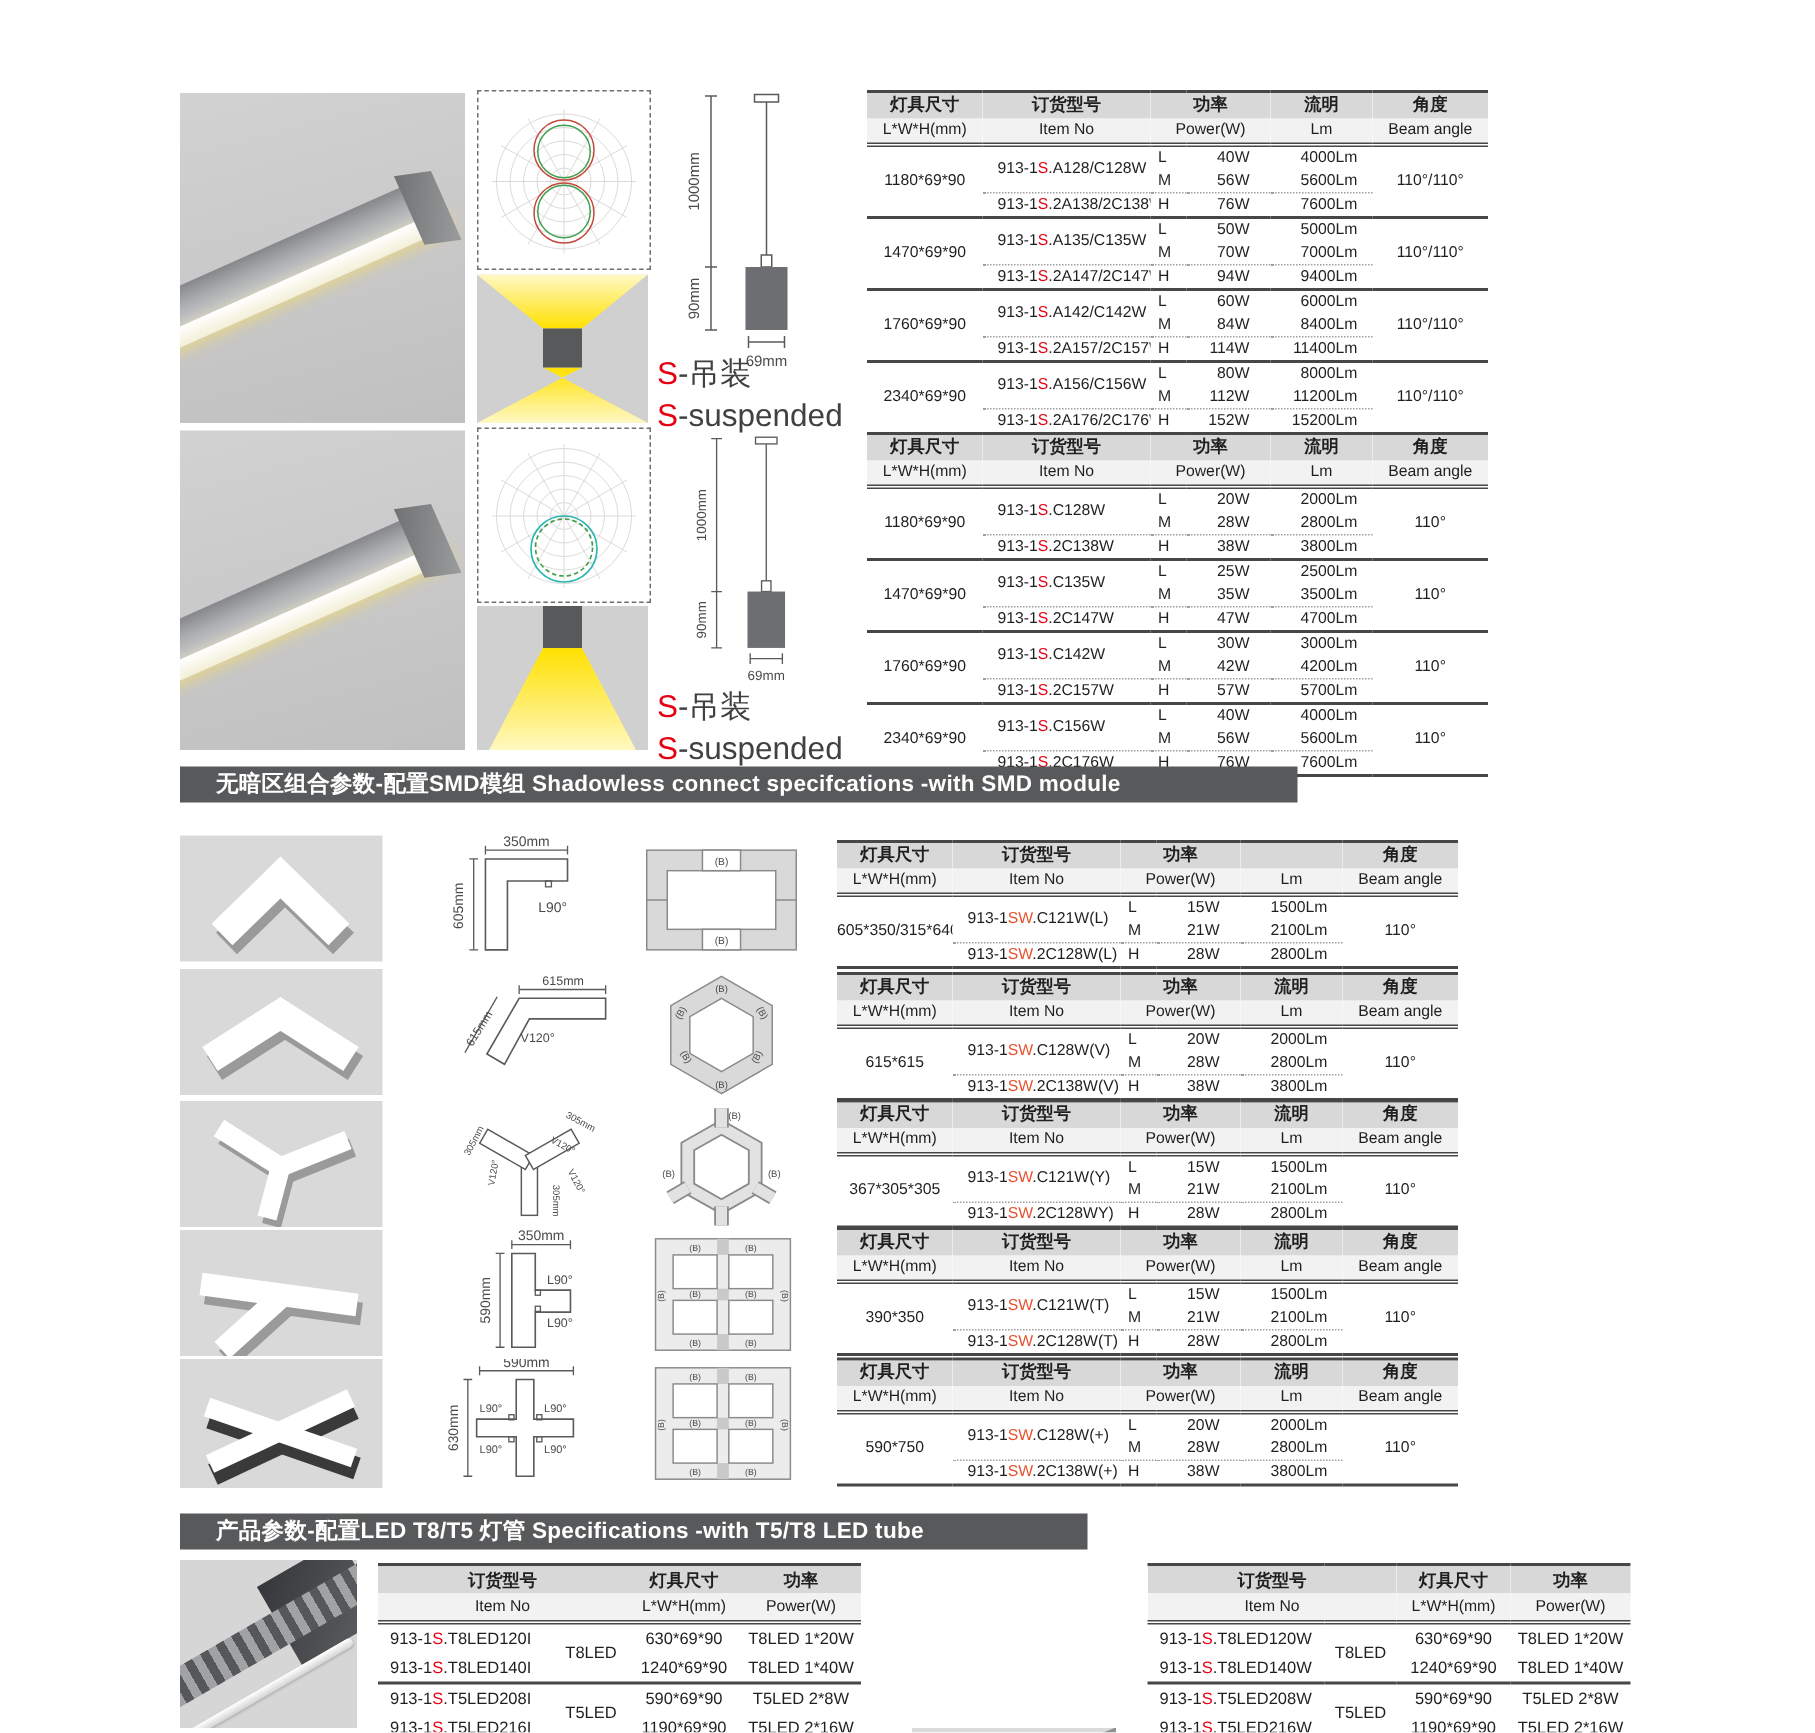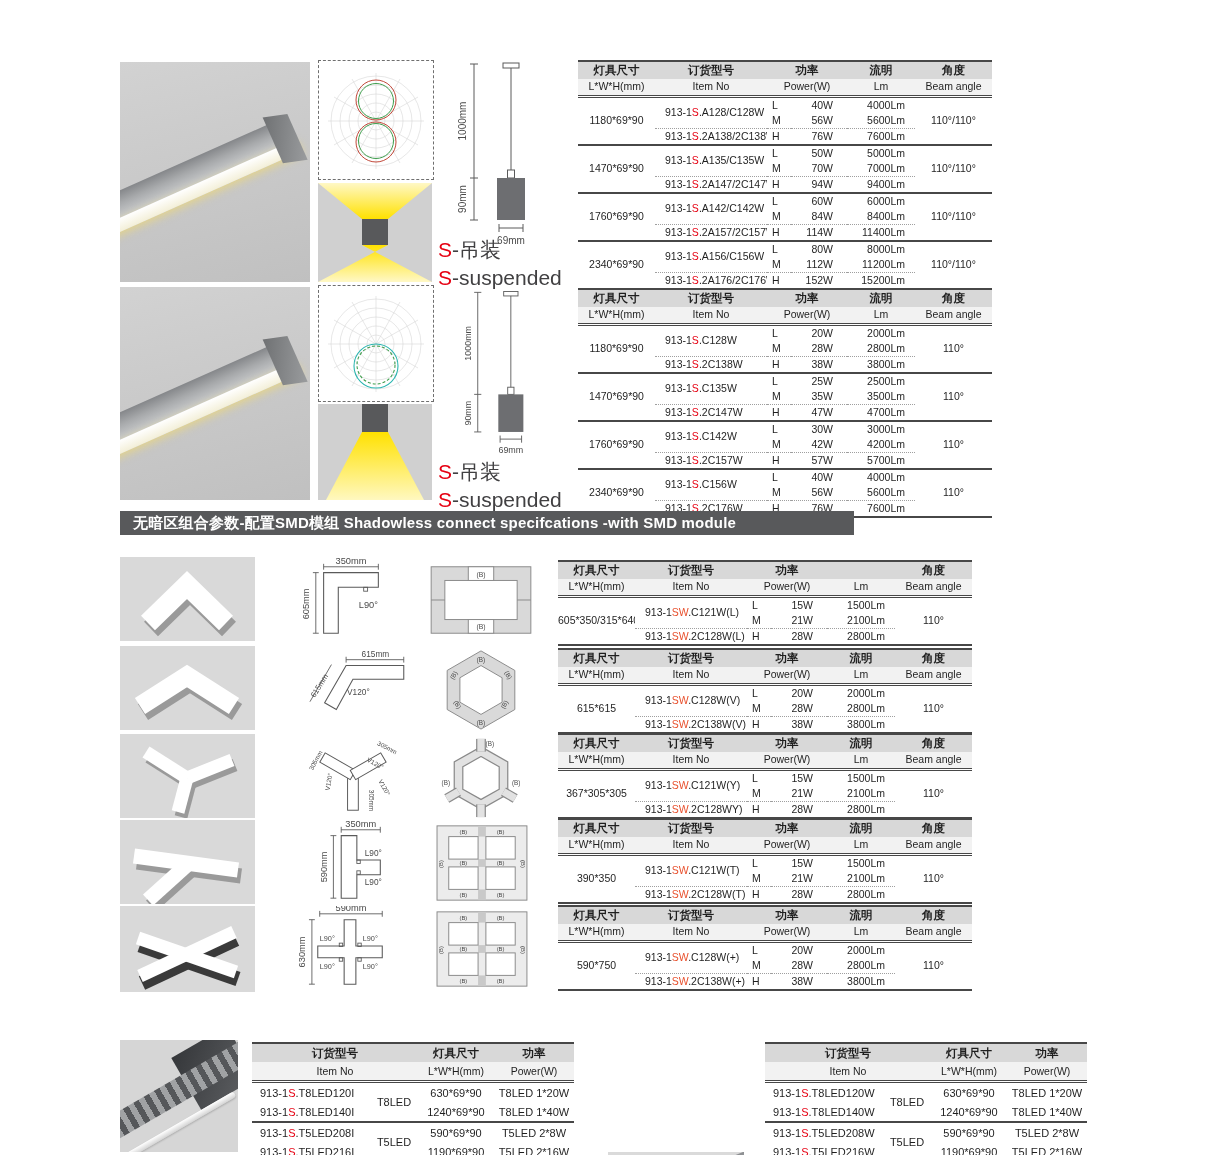--- a/index.html
+++ b/index.html
@@ -2,21 +2,21 @@
 <html style="--accent-red: #e60012; --accent-sw: #e8502d; --bar-bg: #58595b; --table-head1: #d8d8d8; --table-head2: #f2f2f2; --photo-bg: #cbcbcb; --beam-yellow: #ffe100;"><head>
 <meta charset="utf-8">
 <style>
   html,body{margin:0;padding:0;background:#ffffff;}
   .page{position:relative;width:1210px;height:1155px;background:#fff;overflow:hidden;
         font-family:"Liberation Sans",sans-serif;color:#1f1f1f;}
   .abs{position:absolute;}
 
   
   .secbar{background:var(--bar-bg,#58595b);color:#fff;font-size:15px;font-weight:700;
-          line-height:24px;height:24px;padding-left:13px;letter-spacing:.2px;white-space:nowrap;overflow:hidden;}
+          line-height:24px;height:24px;padding-left:24px;letter-spacing:.2px;white-space:nowrap;overflow:hidden;}
 
   
   .spec{border-collapse:collapse;table-layout:fixed;width:100%;font-size:10.5px;color:#1f1f1f;
         border-top:2px solid #474747;border-bottom:2px solid #474747;}
   .spec td{padding:0;height:15px;text-align:center;overflow:hidden;white-space:nowrap;line-height:1.05;}
   .spec tr.hcn td{background:#d8d8d8;font-weight:700;font-size:11.5px;height:17px;}
   .spec tr.hen td{background:#f2f2f2;height:16px;border-bottom:3px double #474747;font-size:10.5px;}
   .spec td.item{text-align:left;padding-left:10px;}
   .spec td.mode{text-align:left;padding-left:5px;}
   .spec td.pw{text-align:right;padding-right:14px;}
@@ -895,20 +895,21 @@
           <tr class="dr">
             <td class="item">913-1<span class="red-sw">SW</span>.2C138W(+)</td>
             <td class="mode">H</td>
             <td class="pw">38W</td>
             <td class="lm">3800Lm</td>
           </tr>
         </tbody>
       </table>
     </div>
 
+  <div class="abs secbar" style="left:120px;top:1009px;width:581px;">产品参数-配置LED T8/T5 灯管 Specifications -with T5/T8 LED tube</div>
 
   <div class="abs t8l" style="left:120px;top:1040px;width:118px;height:112px;">
     <div class="plate"></div>
     <div class="louv"></div>
     <div class="tb"></div>
   </div>
   <div class="abs" style="left:252px;top:1042px;width:322px;">
       <table class="tube">
         <colgroup>
           <col style="width:118px">

